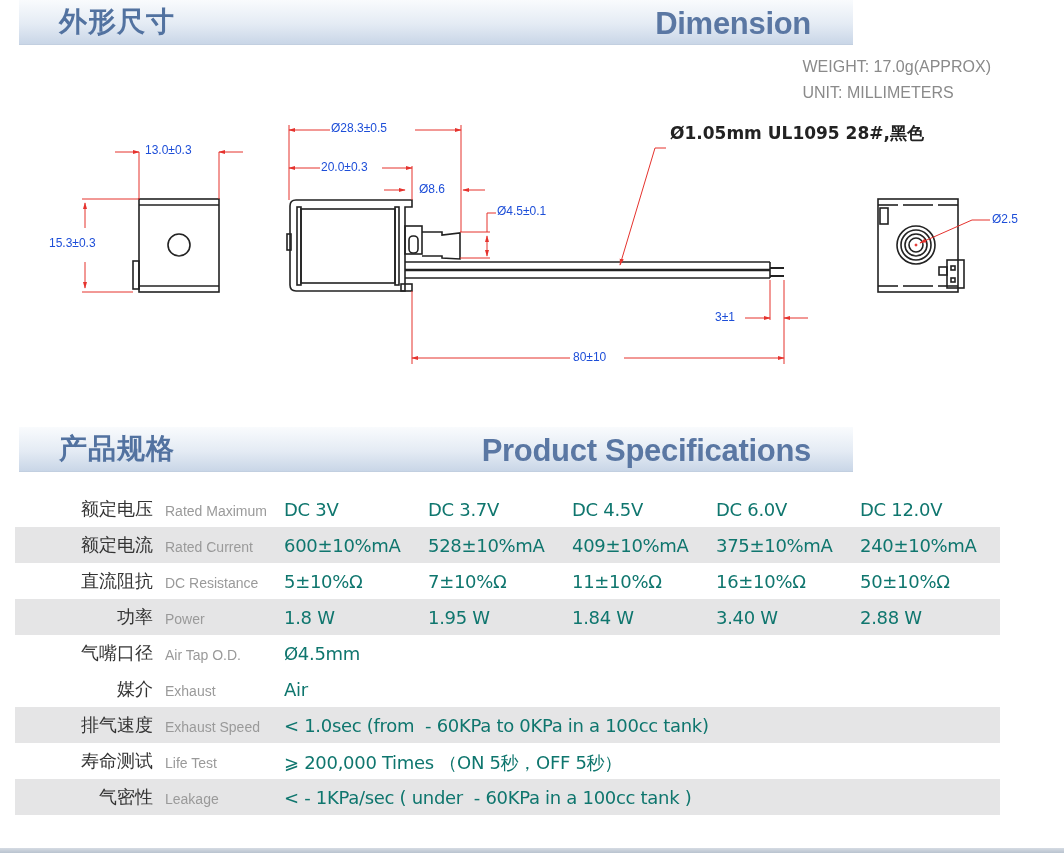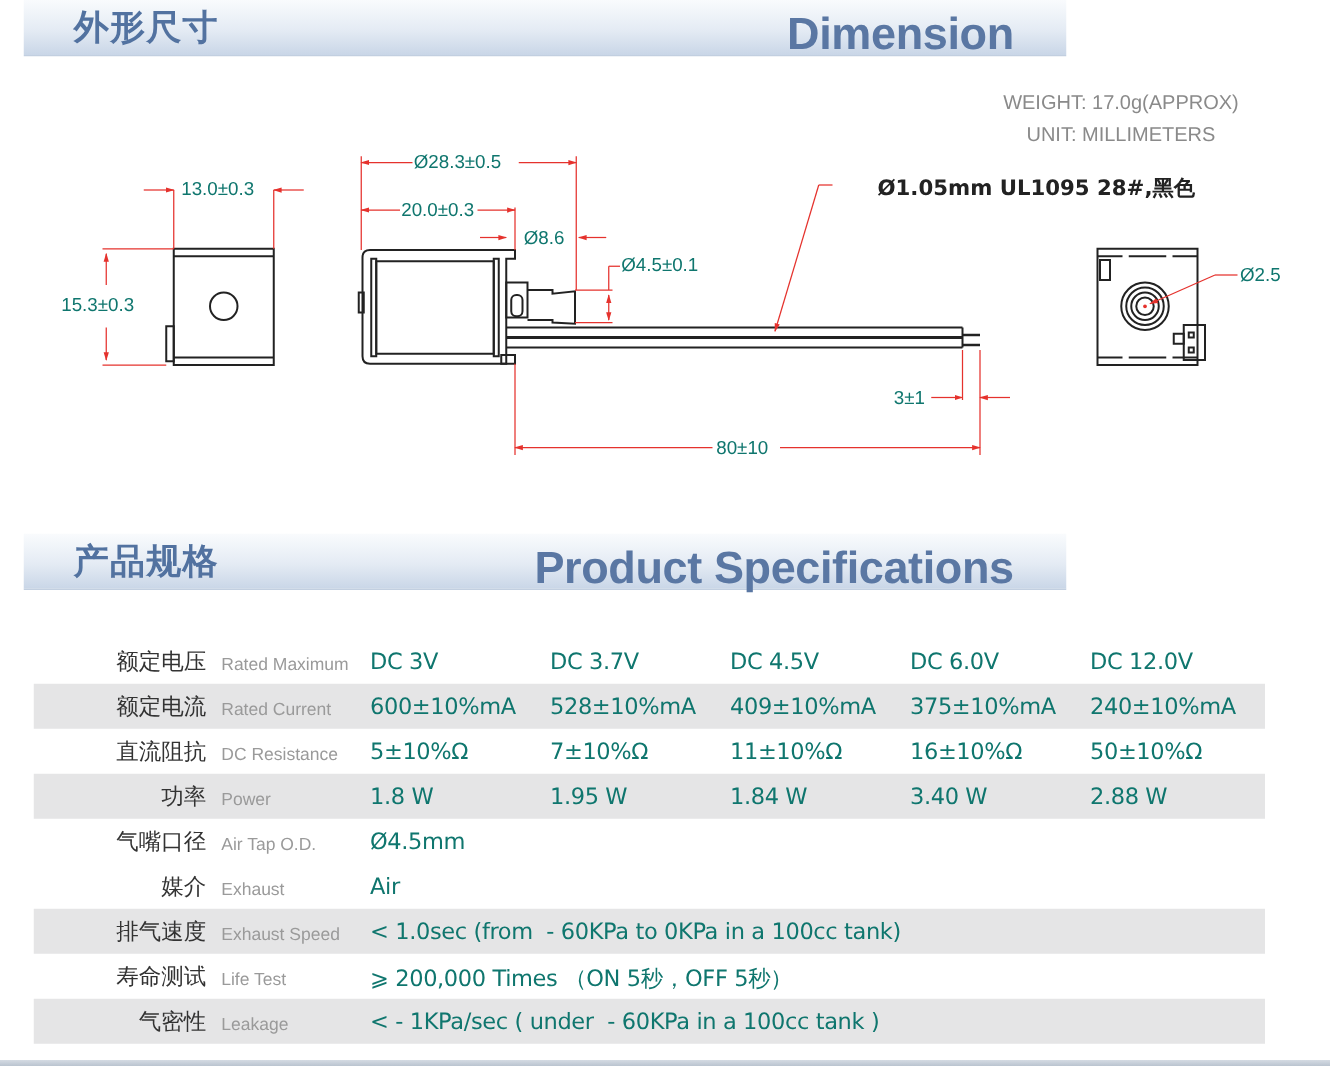--- a/index.html
+++ b/index.html
@@ -11,34 +11,34 @@
       background: linear-gradient(to bottom, #f9fbfd 0%, #e4ebf4 55%, #c9d6e7 100%);
       border-bottom: 1px solid #c2cfe0;
     }
     .section-header .cn {
       position: absolute; left: 40px; top: 3px;
       font-family: "DejaVu Sans", sans-serif; font-weight: bold; font-size: 28px;
       color: #5272a0; letter-spacing: 1px;
     }
     .section-header .en {
       position: absolute; right: 42px; top: 6px;
-      font-family: "Liberation Sans", sans-serif; font-weight: bold; font-size: 36px;
+      font-family: "Liberation Sans", sans-serif; font-weight: bold; font-size: 31px;
       color: #5a77a3; letter-spacing: -0.3px;
     }
     #hdr-dim { top: 0px; }
     #hdr-spec { top: 427px; padding-left: 20px; }
 
-    .meta { position: absolute; right: 73px; text-align: center; font-size: 16px; color: #8a8a8a; line-height: 26px; font-family: "Liberation Sans", sans-serif; margin-top: 16px; }
+    .meta { position: absolute; right: 73px; text-align: left; font-size: 16px; color: #8a8a8a; line-height: 26px; font-family: "Liberation Sans", sans-serif; }
     #meta-block { top: 54px; }
 
     .drawing { position: absolute; left: 0; top: 0; width: 1064px; height: 420px; }
-    .dim-label { position: absolute; font-family: "Liberation Sans", sans-serif; font-size: 15px; color: #0f766e; white-space: nowrap; }
+    .dim-label { position: absolute; font-family: "Liberation Sans", sans-serif; font-size: 12px; color: #1d4ed8; white-space: nowrap; }
     .wire-label { position: absolute; font-family: "DejaVu Sans", sans-serif; font-weight: bold; font-size: 17px; color: #222; white-space: nowrap; }
 
-    .spec-table { position: absolute; left: 27px; top: 491px; width: 985px; margin-top: 20px; }
+    .spec-table { position: absolute; left: 15px; top: 491px; width: 985px; }
     .spec-row { position: relative; height: 36px; }
     .spec-row.shaded { background: #e5e5e6; }
     .spec-row .label-cn {
       position: absolute; left: 0; width: 138px; text-align: right; top: 6px;
       font-family: "DejaVu Sans", sans-serif; font-size: 18px; color: #333;
     }
     .spec-row .label-en {
       position: absolute; left: 150px; top: 12px;
       font-family: "Liberation Sans", sans-serif; font-size: 14px; color: #9a9a9a; white-space: nowrap;
     }
@@ -158,21 +158,21 @@
       <circle cx="916" cy="245" r="1" fill="#e5322d"></circle>
     </g>
   </svg>
 
   <span class="dim-label" style="left:145px; top:143px;">13.0±0.3</span>
   <span class="dim-label" style="left:49px; top:236px;">15.3±0.3</span>
   <span class="dim-label" style="left:331px; top:121px;">Ø28.3±0.5</span>
   <span class="dim-label" style="left:321px; top:160px;">20.0±0.3</span>
   <span class="dim-label" style="left:419px; top:182px;">Ø8.6</span>
   <span class="dim-label" style="left:497px; top:204px;">Ø4.5±0.1</span>
-  <span class="wire-label" style="left:670px; top:139px;margin-left:32px;">Ø1.05mm UL1095 28#,黑色</span>
+  <span class="wire-label" style="left:670px; top:122px;">Ø1.05mm UL1095 28#,黑色</span>
   <span class="dim-label" style="left:715px; top:310px;">3±1</span>
   <span class="dim-label" style="left:573px; top:350px;">80±10</span>
   <span class="dim-label" style="left:992px; top:212px;">Ø2.5</span>
 </div>
 
 <div class="section-header" id="hdr-spec">
   <span class="cn">产品规格</span>
   <span class="en">Product Specifications</span>
 </div>
 

